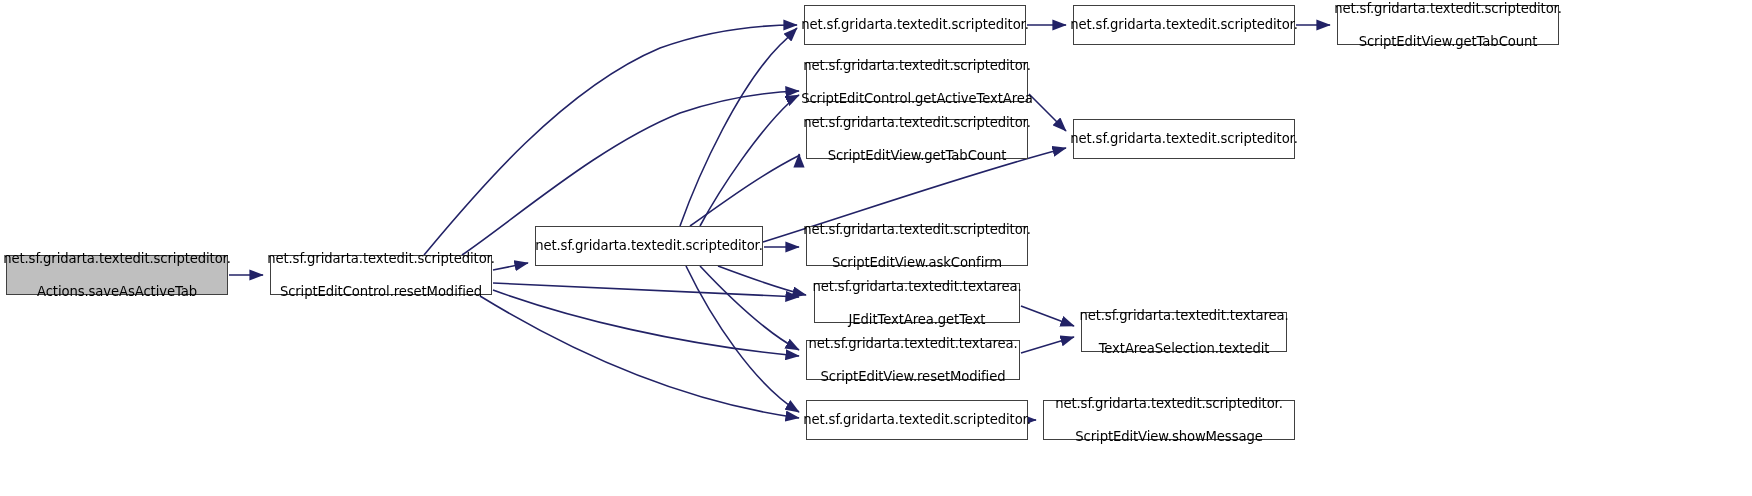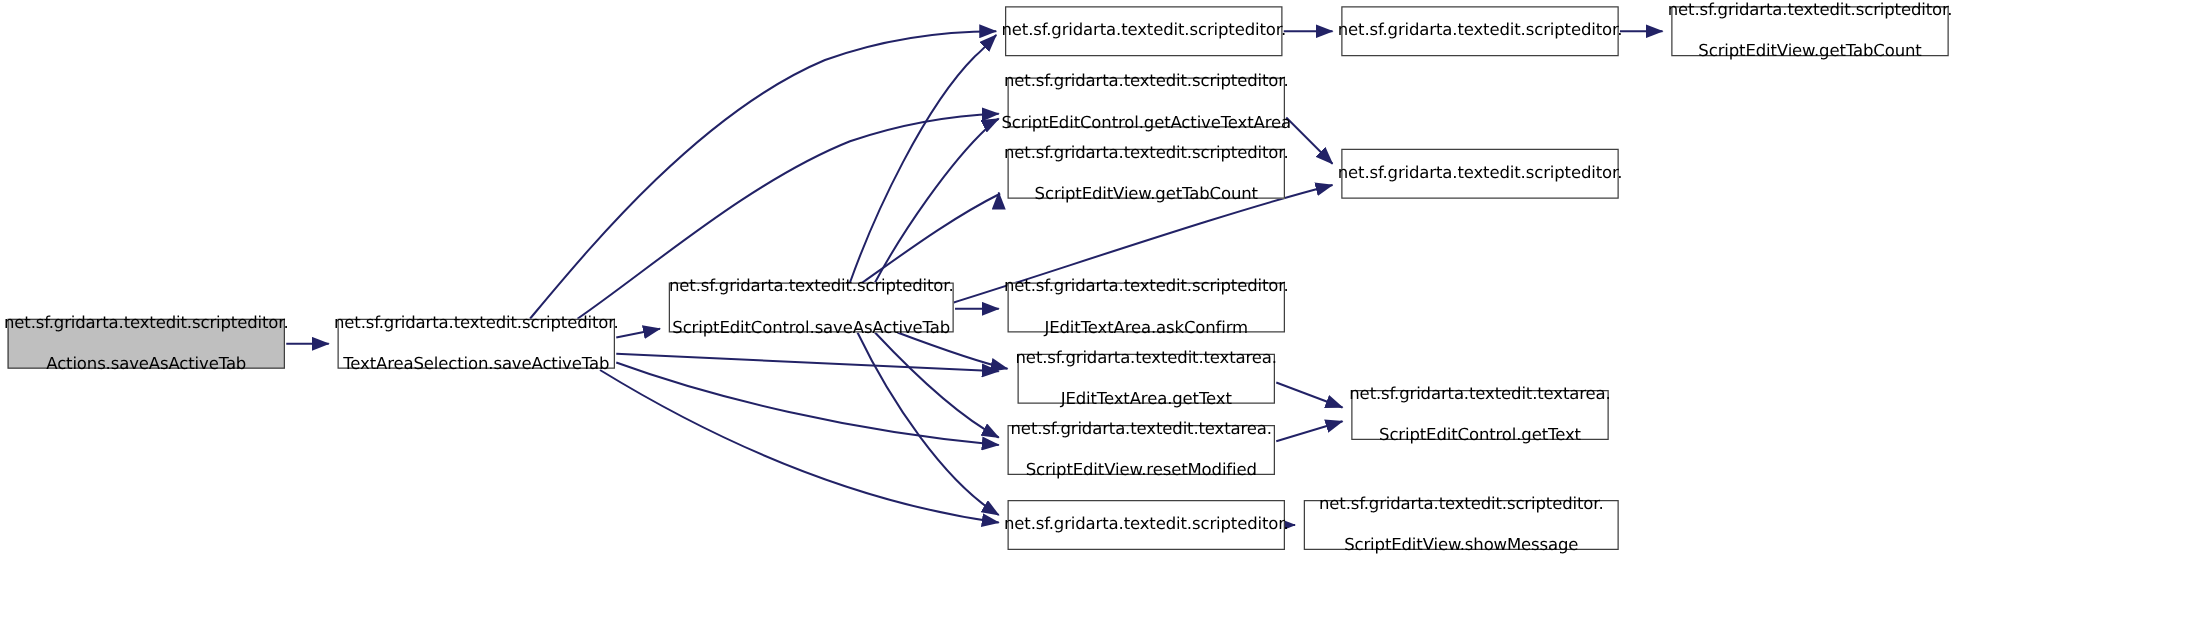--- a/index.html
+++ b/index.html
@@ -80,61 +80,60 @@
         <path d="M 1029 420 L 1036 420" fill="none" stroke="#222266" stroke-width="1.6" marker-end="url(#arrow)"></path>
       </g>
   </svg>
   <div id="node-layer">
       <div class="node highlight" style="left: 6px; top: 255px; width: 222px; height: 40px;">
         <span class="l1">net.sf.gridarta.textedit.scripteditor.</span>
         <span class="l2">Actions.saveAsActiveTab</span>
       </div>
       <div class="node" style="left: 270px; top: 255px; width: 222px; height: 40px;">
         <span class="l1">net.sf.gridarta.textedit.scripteditor.</span>
-        <span class="l2">TextAreaSelection.saveActiveTab</span>
+        <span class="l2">ScriptEditControl.resetModified</span>
       </div>
       <div class="node" style="left: 535px; top: 226px; width: 228px; height: 40px;">
         <span class="l1">net.sf.gridarta.textedit.scripteditor.</span>
-        <span class="l2">ScriptEditControl.saveAsActiveTab</span>
       </div>
       <div class="node" style="left: 804px; top: 5px; width: 222px; height: 40px;">
         <span class="l1">net.sf.gridarta.textedit.scripteditor.</span>
       </div>
       <div class="node" style="left: 806px; top: 62px; width: 222px; height: 40px;">
         <span class="l1">net.sf.gridarta.textedit.scripteditor.</span>
         <span class="l2">ScriptEditControl.getActiveTextArea</span>
       </div>
       <div class="node" style="left: 806px; top: 119px; width: 222px; height: 40px;">
         <span class="l1">net.sf.gridarta.textedit.scripteditor.</span>
         <span class="l2">ScriptEditView.getTabCount</span>
       </div>
       <div class="node" style="left: 806px; top: 226px; width: 222px; height: 40px;">
         <span class="l1">net.sf.gridarta.textedit.scripteditor.</span>
-        <span class="l2">JEditTextArea.askConfirm</span>
+        <span class="l2">ScriptEditView.askConfirm</span>
       </div>
       <div class="node" style="left: 814px; top: 283px; width: 206px; height: 40px;">
         <span class="l1">net.sf.gridarta.textedit.textarea.</span>
         <span class="l2">JEditTextArea.getText</span>
       </div>
       <div class="node" style="left: 806px; top: 340px; width: 214px; height: 40px;">
         <span class="l1">net.sf.gridarta.textedit.textarea.</span>
         <span class="l2">ScriptEditView.resetModified</span>
       </div>
       <div class="node" style="left: 806px; top: 400px; width: 222px; height: 40px;">
         <span class="l1">net.sf.gridarta.textedit.scripteditor.</span>
       </div>
       <div class="node" style="left: 1073px; top: 5px; width: 222px; height: 40px;">
         <span class="l1">net.sf.gridarta.textedit.scripteditor.</span>
       </div>
       <div class="node" style="left: 1073px; top: 119px; width: 222px; height: 40px;">
         <span class="l1">net.sf.gridarta.textedit.scripteditor.</span>
       </div>
       <div class="node" style="left: 1081px; top: 312px; width: 206px; height: 40px;">
         <span class="l1">net.sf.gridarta.textedit.textarea.</span>
-        <span class="l2">ScriptEditControl.getText</span>
+        <span class="l2">TextAreaSelection.textedit</span>
       </div>
       <div class="node" style="left: 1043px; top: 400px; width: 252px; height: 40px;">
         <span class="l1">net.sf.gridarta.textedit.scripteditor.</span>
         <span class="l2">ScriptEditView.showMessage</span>
       </div>
       <div class="node" style="left: 1337px; top: 5px; width: 222px; height: 40px;">
         <span class="l1">net.sf.gridarta.textedit.scripteditor.</span>
         <span class="l2">ScriptEditView.getTabCount</span>
       </div>
     </div>

